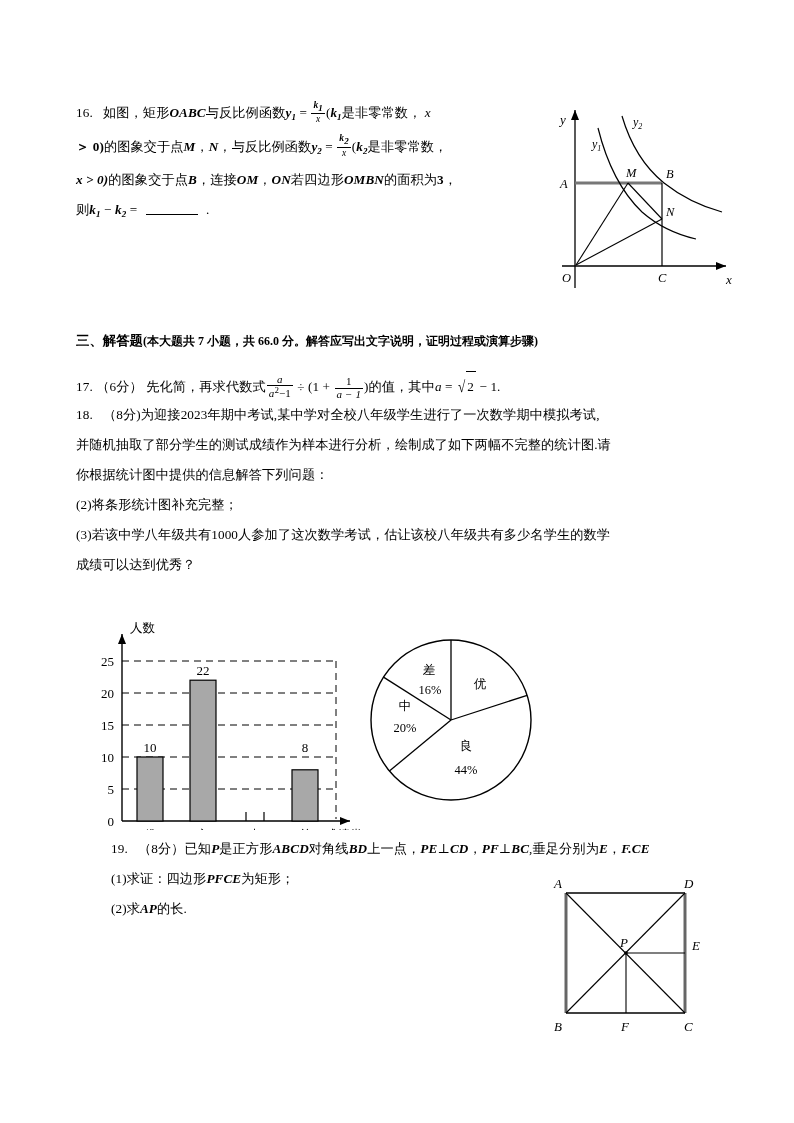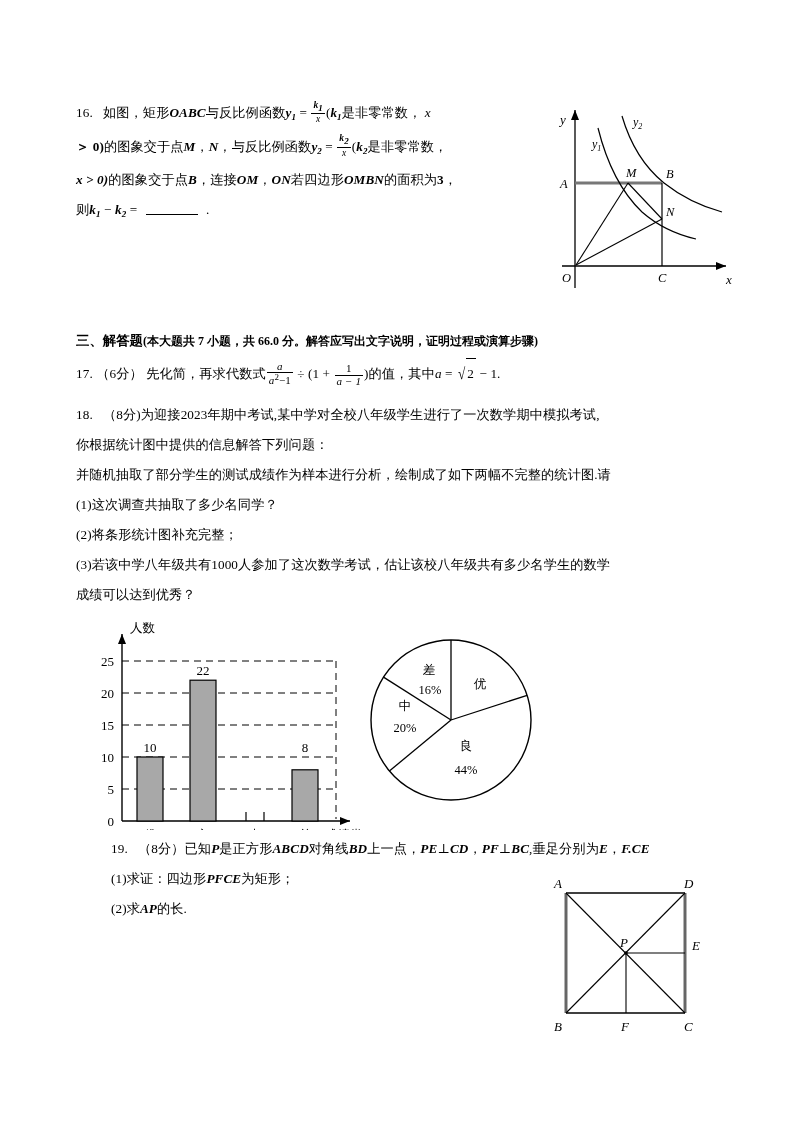--- a/index.html
+++ b/index.html
@@ -141,21 +141,21 @@
       <text x="86" y="89" font-size="12.5" font-style="italic">M</text>
       <text x="126" y="128" font-size="12.5" font-style="italic">N</text>
       <text x="22" y="194" font-size="12.5" font-style="italic">O</text>
     </svg>
   </div>
 
   <div class="sect-head" style="left:76px; top:332px;">
     <span>三、解答题</span><span class="small">(本大题共 7 小题，共 66.0 分。解答应写出文字说明，证明过程或演算步骤)</span>
   </div>
 
-  <div class="qtext" style="left:76px; top:358px; width:600px;">
+  <div class="qtext" style="left:76px; top:371px; width:600px;">
     <div>
       <span>17.</span>
       <span>（6分）</span>
       <span>先化简，再求代数式</span><span class="frac big">
         <span class="num"><span class="ital">a</span></span>
         <span class="den"><span class="ital">a</span><span class="sup">2</span><span>−1</span></span>
       </span>
       <span>÷ (1 +</span>
       <span class="frac big">
         <span class="num">1</span>
@@ -165,23 +165,22 @@
       <span class="sqrt"><span class="sign">√</span><span class="radicand">2</span></span>
       <span>− 1.</span>
     </div>
   </div>
 
   <div class="qtext" style="left:76px; top:400px; width:640px;">
     <div>
       <span>18.</span>&nbsp;&nbsp;
       <span>（8分)</span><span>为迎接2023年期中考试,某中学对全校八年级学生进行了一次数学期中模拟考试,</span>
     </div>
+    <div><span>并随机抽取了部分学生的测试成绩作为样本进行分析，绘制成了如下两幅不完整的统计图.请</span></div>
     <div><span>你根据统计图中提供的信息解答下列问题：</span></div>
-    <div><span>并随机抽取了部分学生的测试成绩作为样本进行分析，绘制成了如下两幅不完整的统计图.请</span></div>
-    <div><span>(1)这次调查共抽取了多少名同学？</span></div>
     <div><span>(2)将条形统计图补充完整；</span></div>
     <div><span>(3)若该中学八年级共有1000人参加了这次数学考试，估让该校八年级共有多少名学生的数学</span></div>
     <div><span>成绩可以达到优秀？</span></div>
   </div>
 
   <div id="bar-figure">
     <svg width="285" height="216" viewBox="0 0 285 216" id="bar-svg">
 
       <g stroke="#000" stroke-width="1" stroke-dasharray="7,5" fill="none">
         <line x1="44" y1="175" x2="258" y2="175"></line>

